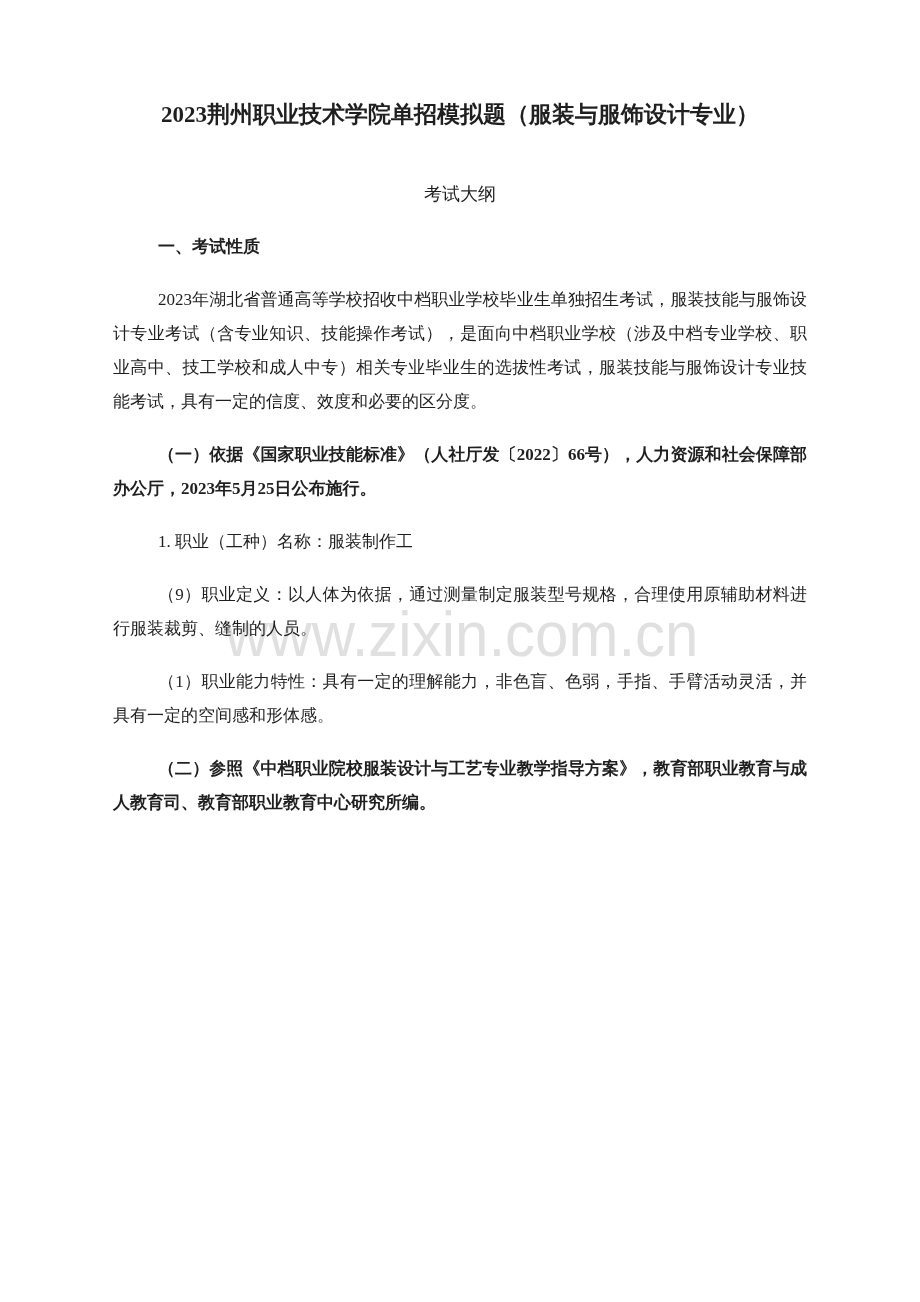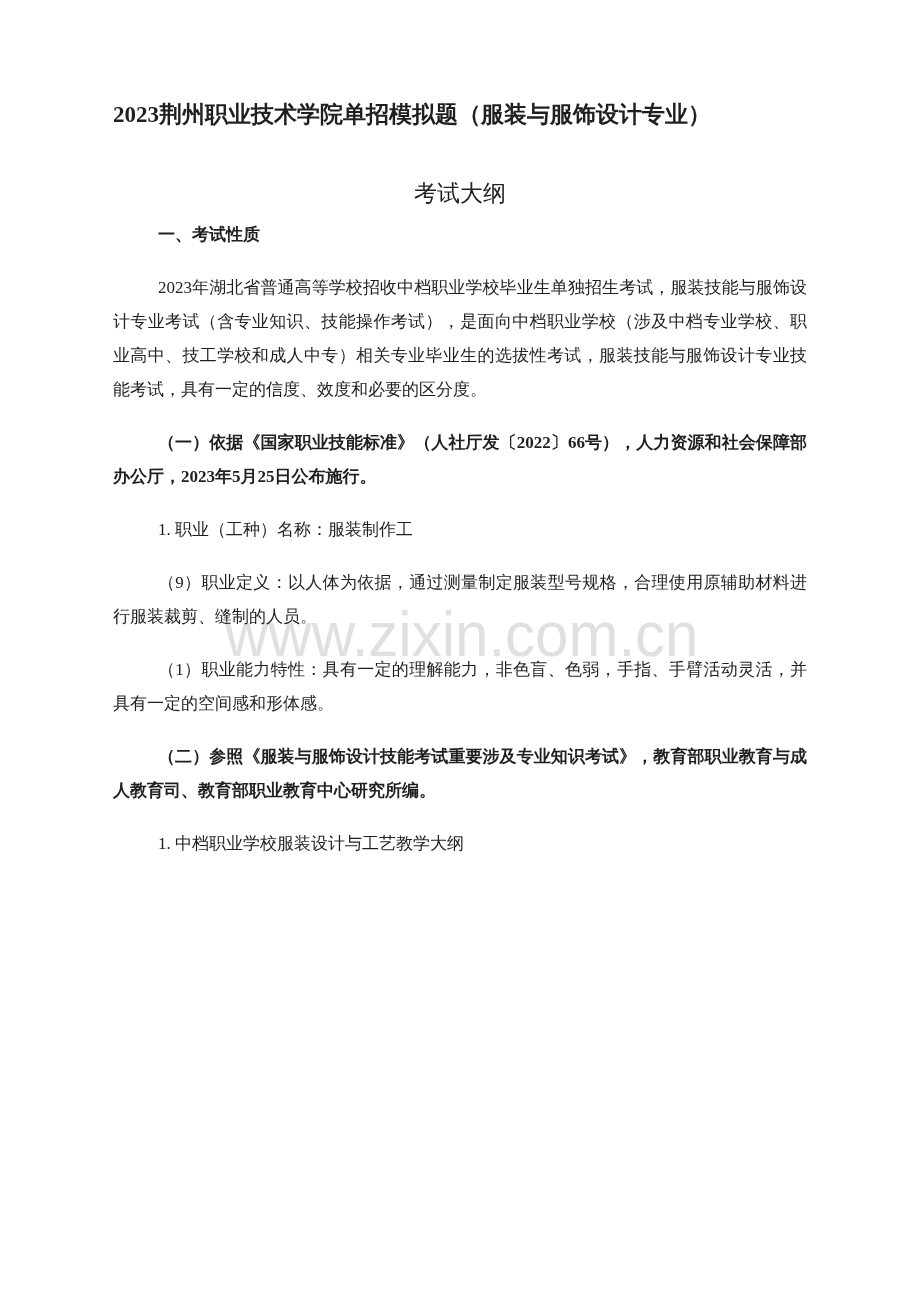--- a/index.html
+++ b/index.html
@@ -37,41 +37,41 @@
   }
   .content {
     position: absolute;
     left: 113px;
     top: 0;
     width: 694px;
     z-index: 1;
   }
   .doc-title {
     margin: 100px 0 0 0;
-    text-align: left;
+    text-align: center;
     font-size: 23px;
     line-height: 30px;
     font-weight: bold;
   }
   .doc-subtitle {
     margin: 48px 0 0 0;
     text-align: center;
-    font-size: 23px;
+    font-size: 18px;
     line-height: 32px;
     font-weight: normal;
   }
   .block {
     margin: 19px 0;
     font-size: 17px;
     line-height: 34px;
     text-align: justify;
     text-indent: 45px;
   }
   .doc-subtitle + .block {
-    margin-top: 8px;
+    margin-top: 20px;
   }
   .block.heading {
     font-weight: bold;
     text-align: left;
   }
   .block.bold {
     font-weight: bold;
   }
 </style>
 </head>
@@ -94,21 +94,20 @@
 
     <p class="block bold">（一）依据《国家职业技能标准》（人社厅发〔2022〕66号），人力资源和社会保障部办公厅，2023年5月25日公布施行。</p>
 
     <p class="block">1. 职业（工种）名称：服装制作工</p>
 
     <p class="block">（9）职业定义：以人体为依据，通过测量制定服装型号规格，合理使用原辅助材料进行服装裁剪、缝制的人员。</p>
 
 
     <p class="block">（1）职业能力特性：具有一定的理解能力，非色盲、色弱，手指、手臂活动灵活，并具有一定的空间感和形体感。</p>
 
-    <p class="block bold">（二）参照《服装与服饰设计技能考试重要涉及专业知识考试》，教育部职业教育与成人教育司、教育部职业教育中心研究所编。</p>
+    <p class="block bold">（二）参照《中档职业院校服装设计与工艺专业教学指导方案》，教育部职业教育与成人教育司、教育部职业教育中心研究所编。</p>
 
-    <p class="block">1. 中档职业学校服装设计与工艺教学大纲</p>
 
 
 
 
   </div>
 </div>
 
 </body></html>

